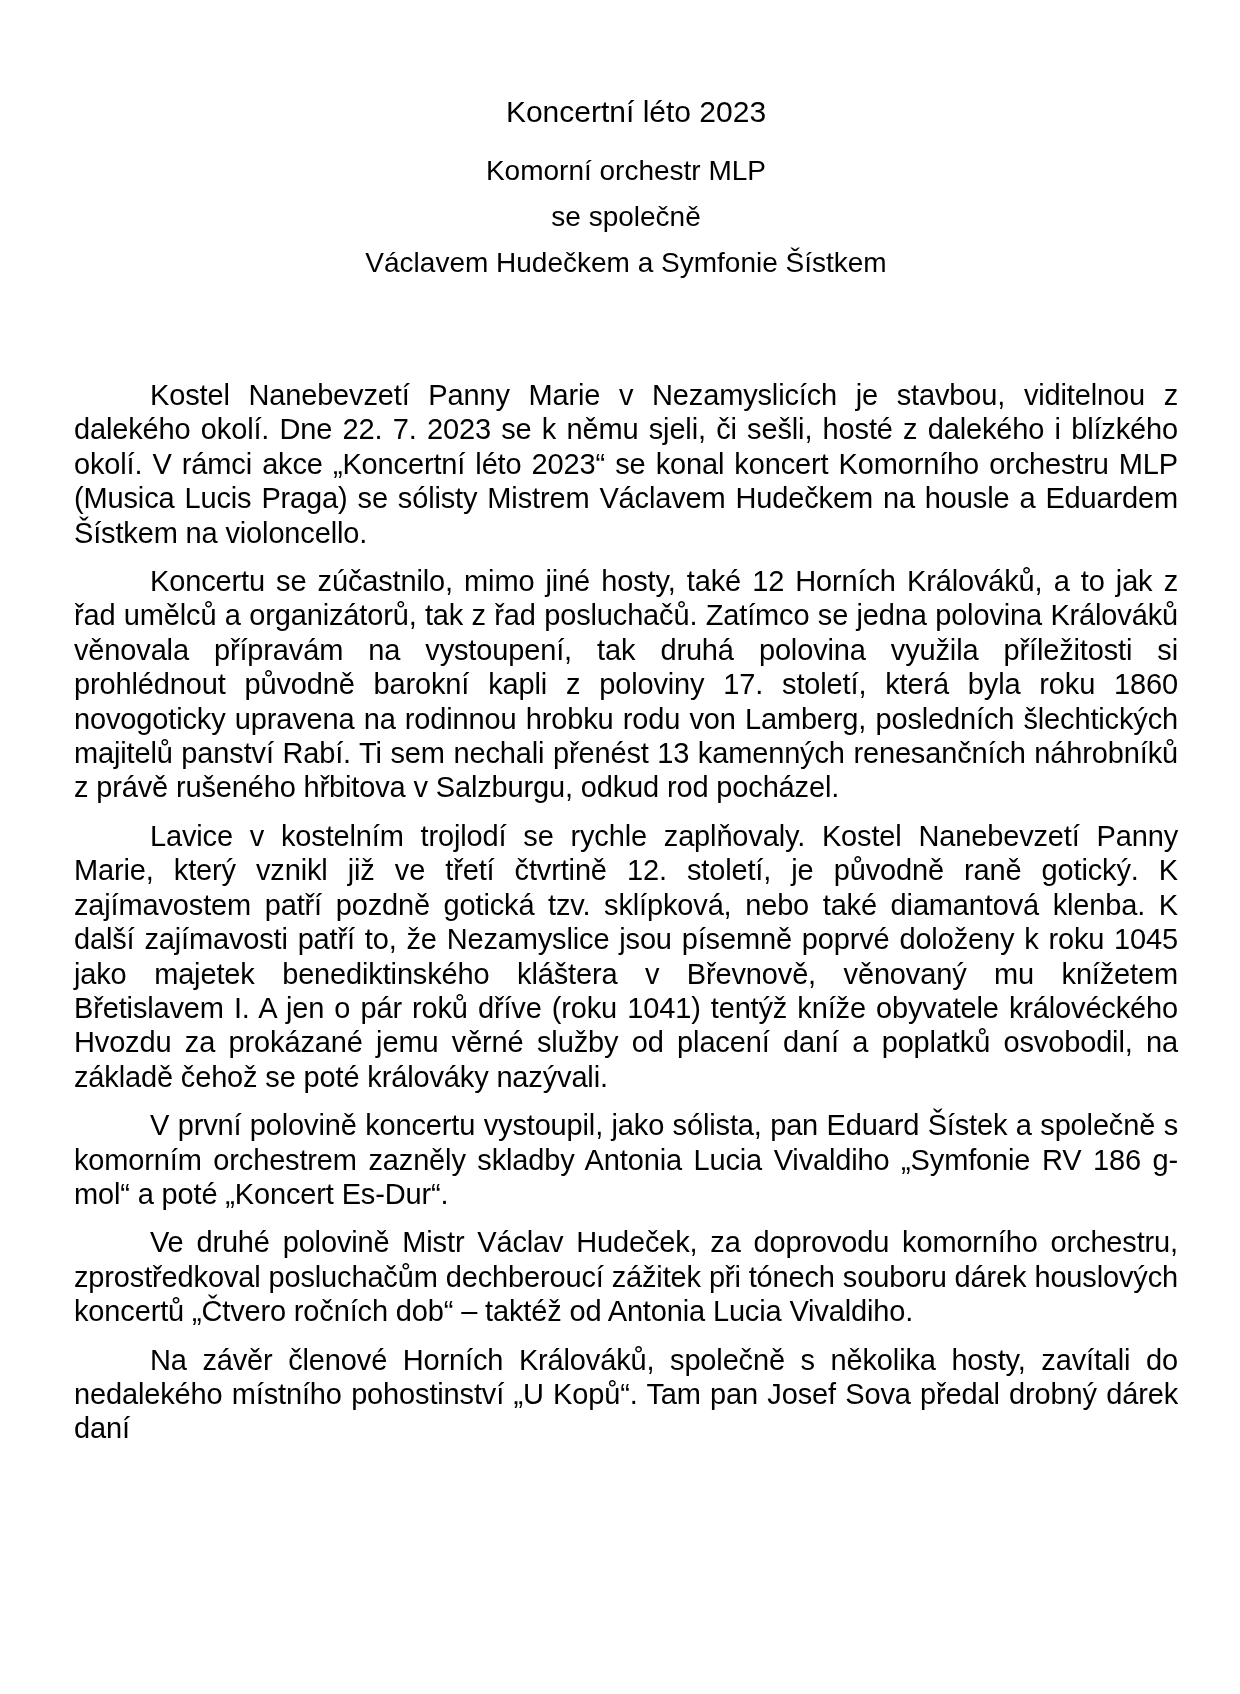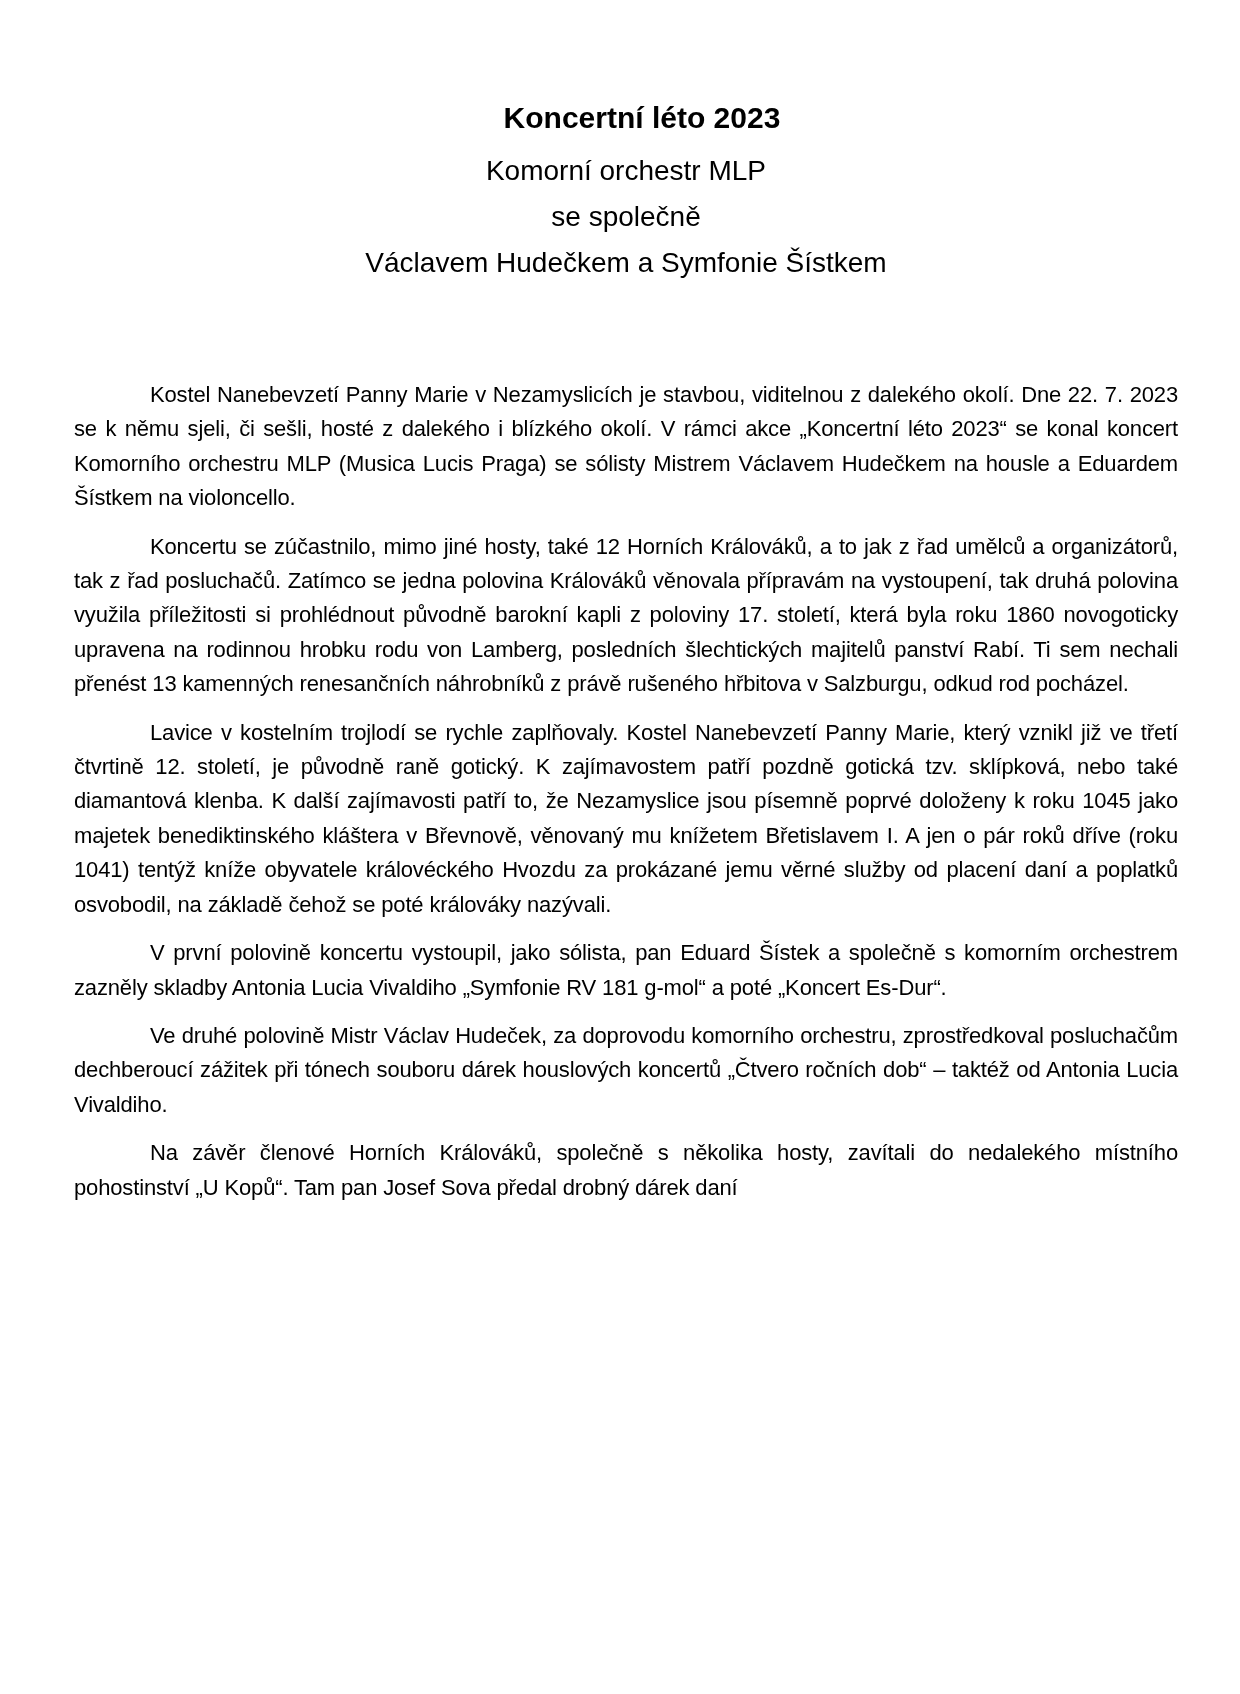--- a/index.html
+++ b/index.html
@@ -26,22 +26,22 @@
       font-weight: bold;
       color: #000;
     }
     .title {
       position: absolute;
       top: 82px;
       left: 0;
       width: 100%;
       font-size: 30px;
       line-height: 40px;
-      margin: 16px;
-      font-weight: bold;
+      margin: 10px;
+      font-weight: normal;
       text-align: center;
     }
     .subtitle-block {
       position: absolute;
       top: 148px;
       left: 0;
       width: 100%;
       text-align: center;
     }
     .subtitle-line {
@@ -51,21 +51,21 @@
       font-weight: normal;
     }
     .body {
       position: absolute;
       top: 378px;
       left: 0;
       width: 1104px;
     }
     .para {
       margin: 0 0 14px 0;
-      font-size: 22px;
+      font-size: 29px;
       line-height: 34.4px;
       text-align: justify;
       text-indent: 76px;
       hyphens: none;
       word-spacing: 0px;
       letter-spacing: -0.15px;
     }
   </style>
 </head>
 <body>
@@ -77,17 +77,17 @@
       <span class="subtitle-line">Komorní orchestr MLP</span>
       <span class="subtitle-line">se společně</span>
       <span class="subtitle-line">Václavem Hudečkem a Symfonie Šístkem</span>
     </div>
   </div>
 
   <div class="body">
     <p class="para">Kostel Nanebevzetí Panny Marie v Nezamyslicích je stavbou, viditelnou z dalekého okolí. Dne 22. 7. 2023 se k němu sjeli, či sešli, hosté z dalekého i blízkého okolí. V rámci akce „Koncertní léto 2023“ se konal koncert Komorního orchestru MLP (Musica Lucis Praga) se sólisty Mistrem Václavem Hudečkem na housle a Eduardem Šístkem na violoncello.</p>
     <p class="para">Koncertu se zúčastnilo, mimo jiné hosty, také 12 Horních Králováků, a to jak z řad umělců a organizátorů, tak z řad posluchačů. Zatímco se jedna polovina Králováků věnovala přípravám na vystoupení, tak druhá polovina využila příležitosti si prohlédnout původně barokní kapli z poloviny 17. století, která byla roku 1860 novogoticky upravena na rodinnou hrobku rodu von Lamberg, posledních šlechtických majitelů panství Rabí. Ti sem nechali přenést 13 kamenných renesančních náhrobníků z právě rušeného hřbitova v Salzburgu, odkud rod pocházel.</p>
     <p class="para">Lavice v kostelním trojlodí se rychle zaplňovaly. Kostel Nanebevzetí Panny Marie, který vznikl již ve třetí čtvrtině 12. století, je původně raně gotický. K zajímavostem patří pozdně gotická tzv. sklípková, nebo také diamantová klenba. K další zajímavosti patří to, že Nezamyslice jsou písemně poprvé doloženy k roku 1045 jako majetek benediktinského kláštera v Břevnově, věnovaný mu knížetem Břetislavem I. A jen o pár roků dříve (roku 1041) tentýž kníže obyvatele královéckého Hvozdu za prokázané jemu věrné služby od placení daní a poplatků osvobodil, na základě čehož se poté králováky nazývali.</p>
-    <p class="para">V první polovině koncertu vystoupil, jako sólista, pan Eduard Šístek a společně s komorním orchestrem zazněly skladby Antonia Lucia Vivaldiho „Symfonie RV 181 g-mol“ a poté „Koncert Es-Dur“.</p>
+    <p class="para">V první polovině koncertu vystoupil, jako sólista, pan Eduard Šístek a společně s komorním orchestrem zazněly skladby Antonia Lucia Vivaldiho „Symfonie RV 186 g-mol“ a poté „Koncert Es-Dur“.</p>
     <p class="para">Ve druhé polovině Mistr Václav Hudeček, za doprovodu komorního orchestru, zprostředkoval posluchačům dechberoucí zážitek při tónech souboru dárek houslových koncertů „Čtvero ročních dob“ – taktéž od Antonia Lucia Vivaldiho.</p>
     <p class="para">Na závěr členové Horních Králováků, společně s několika hosty, zavítali do nedalekého místního pohostinství „U Kopů“. Tam pan Josef Sova předal drobný dárek daní</p>
   </div>
 </div>
 
 </body></html>

